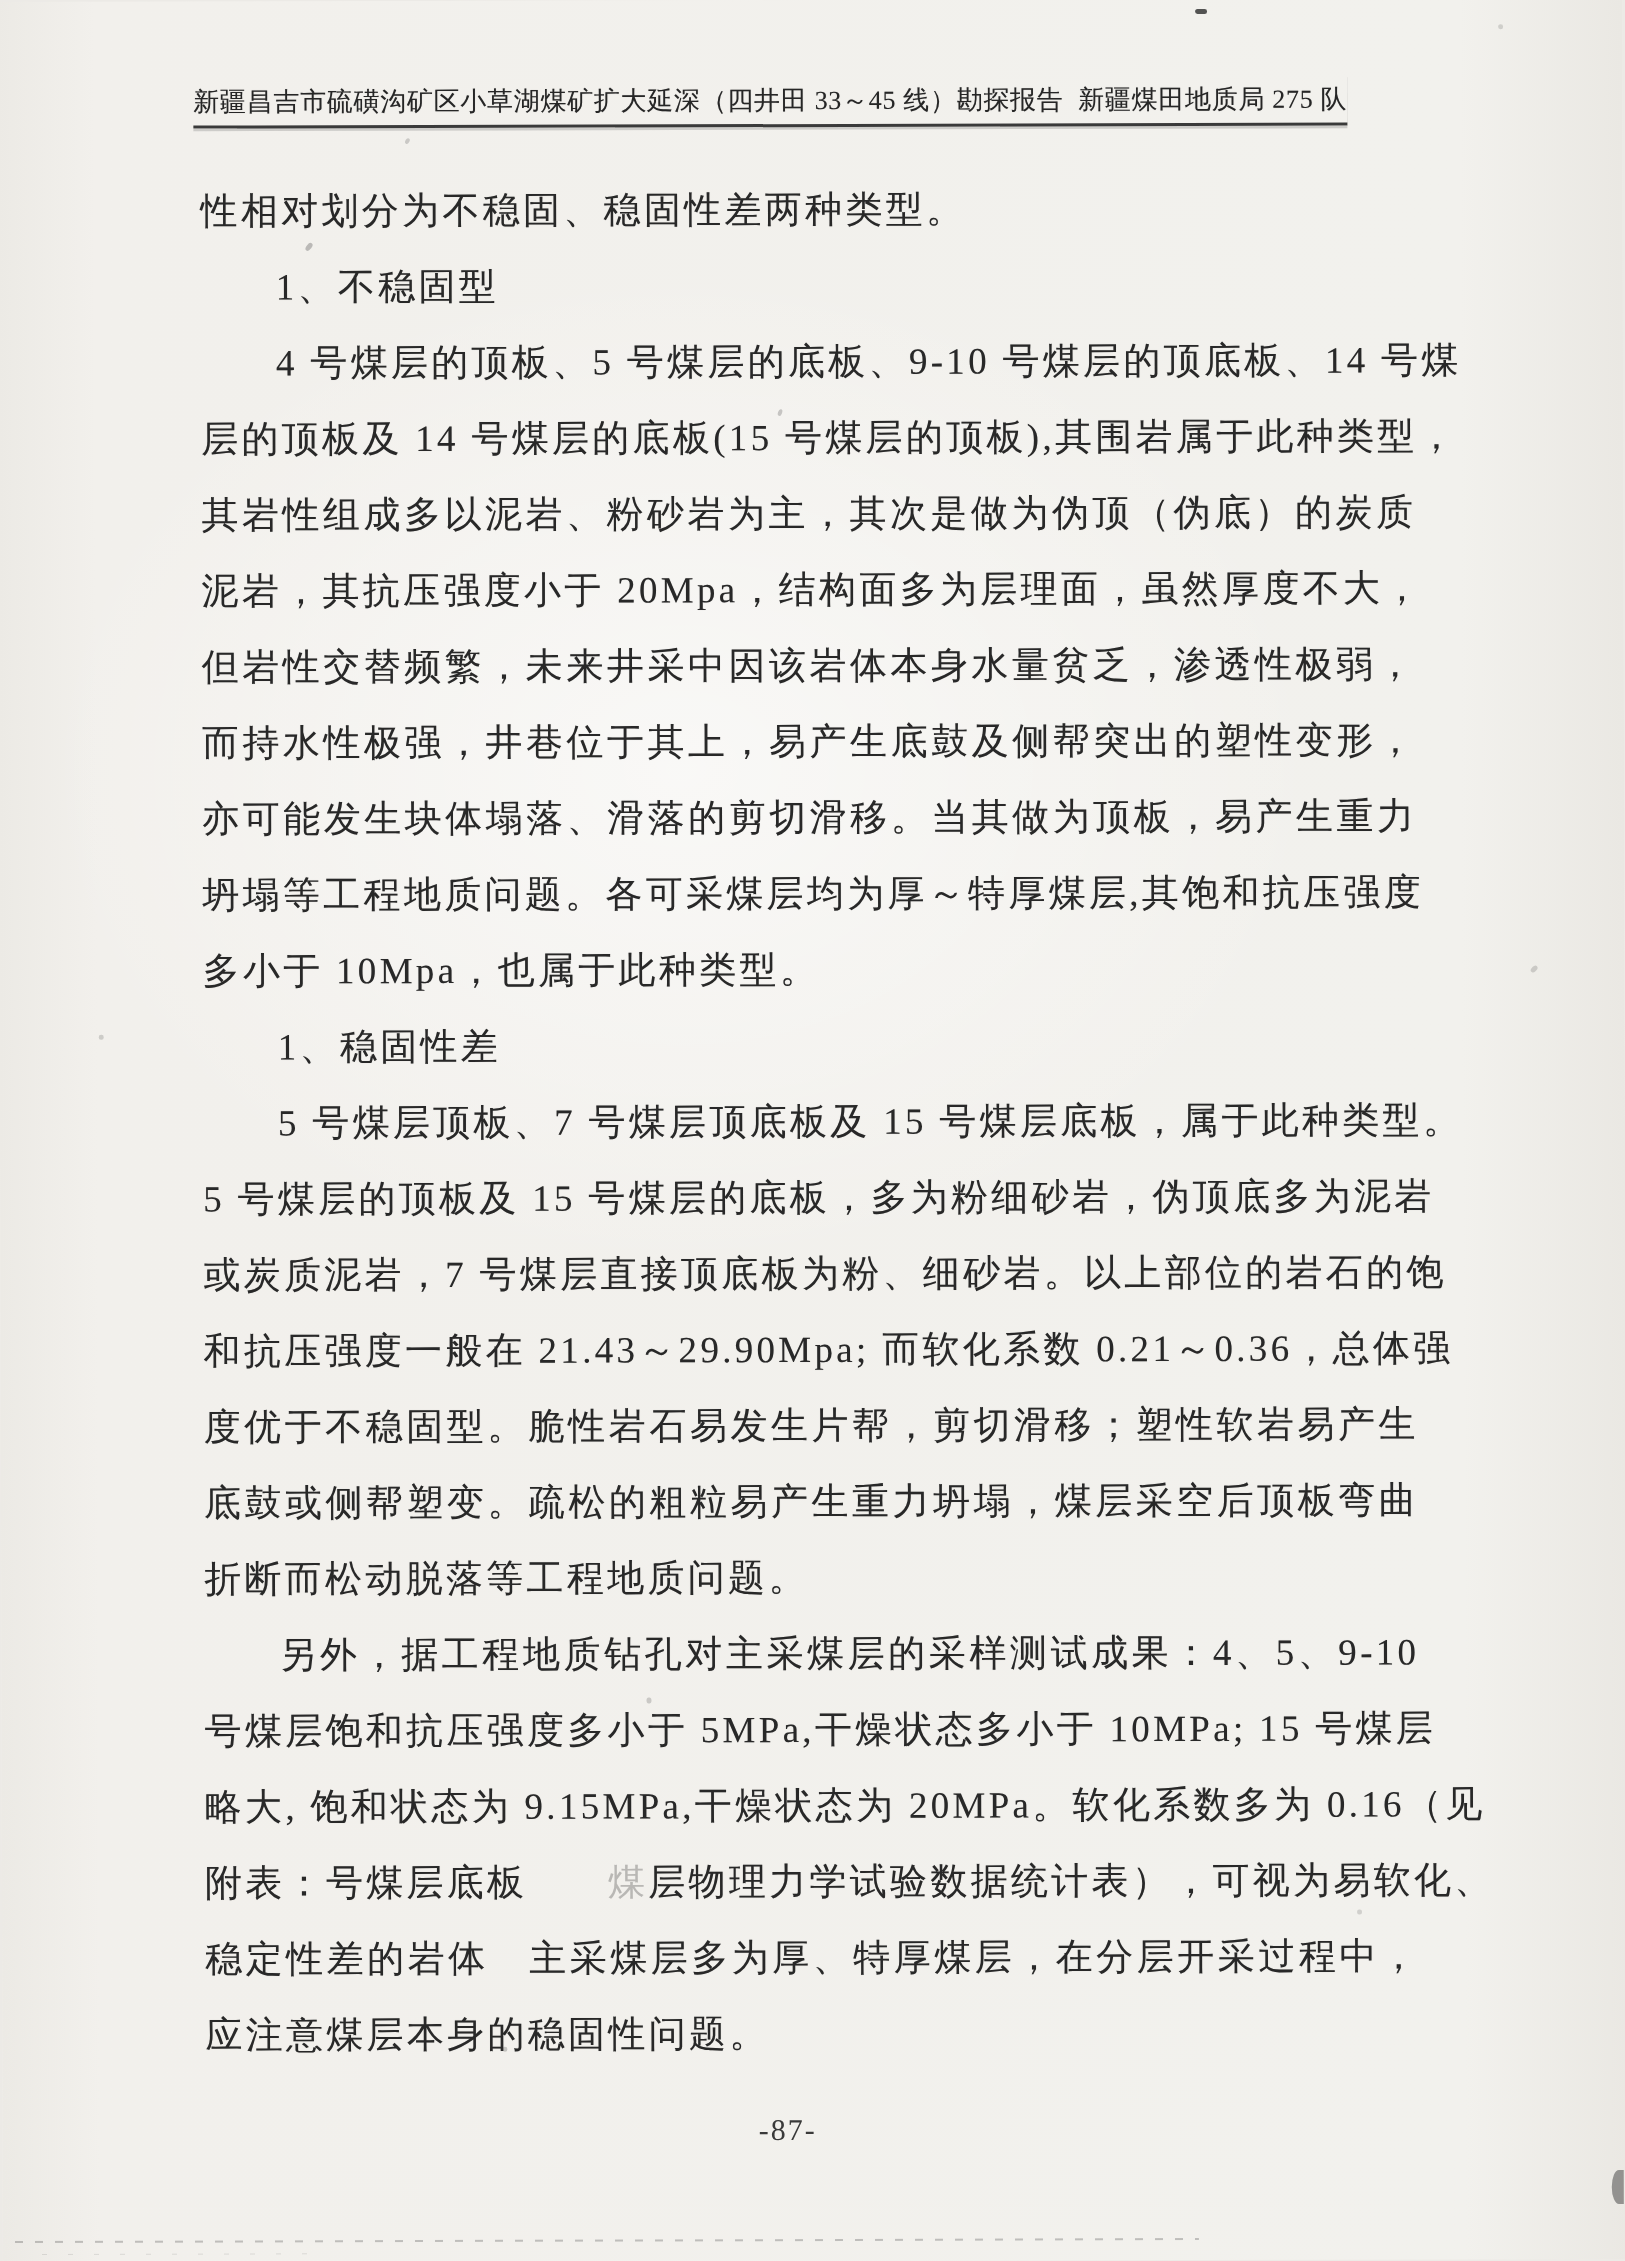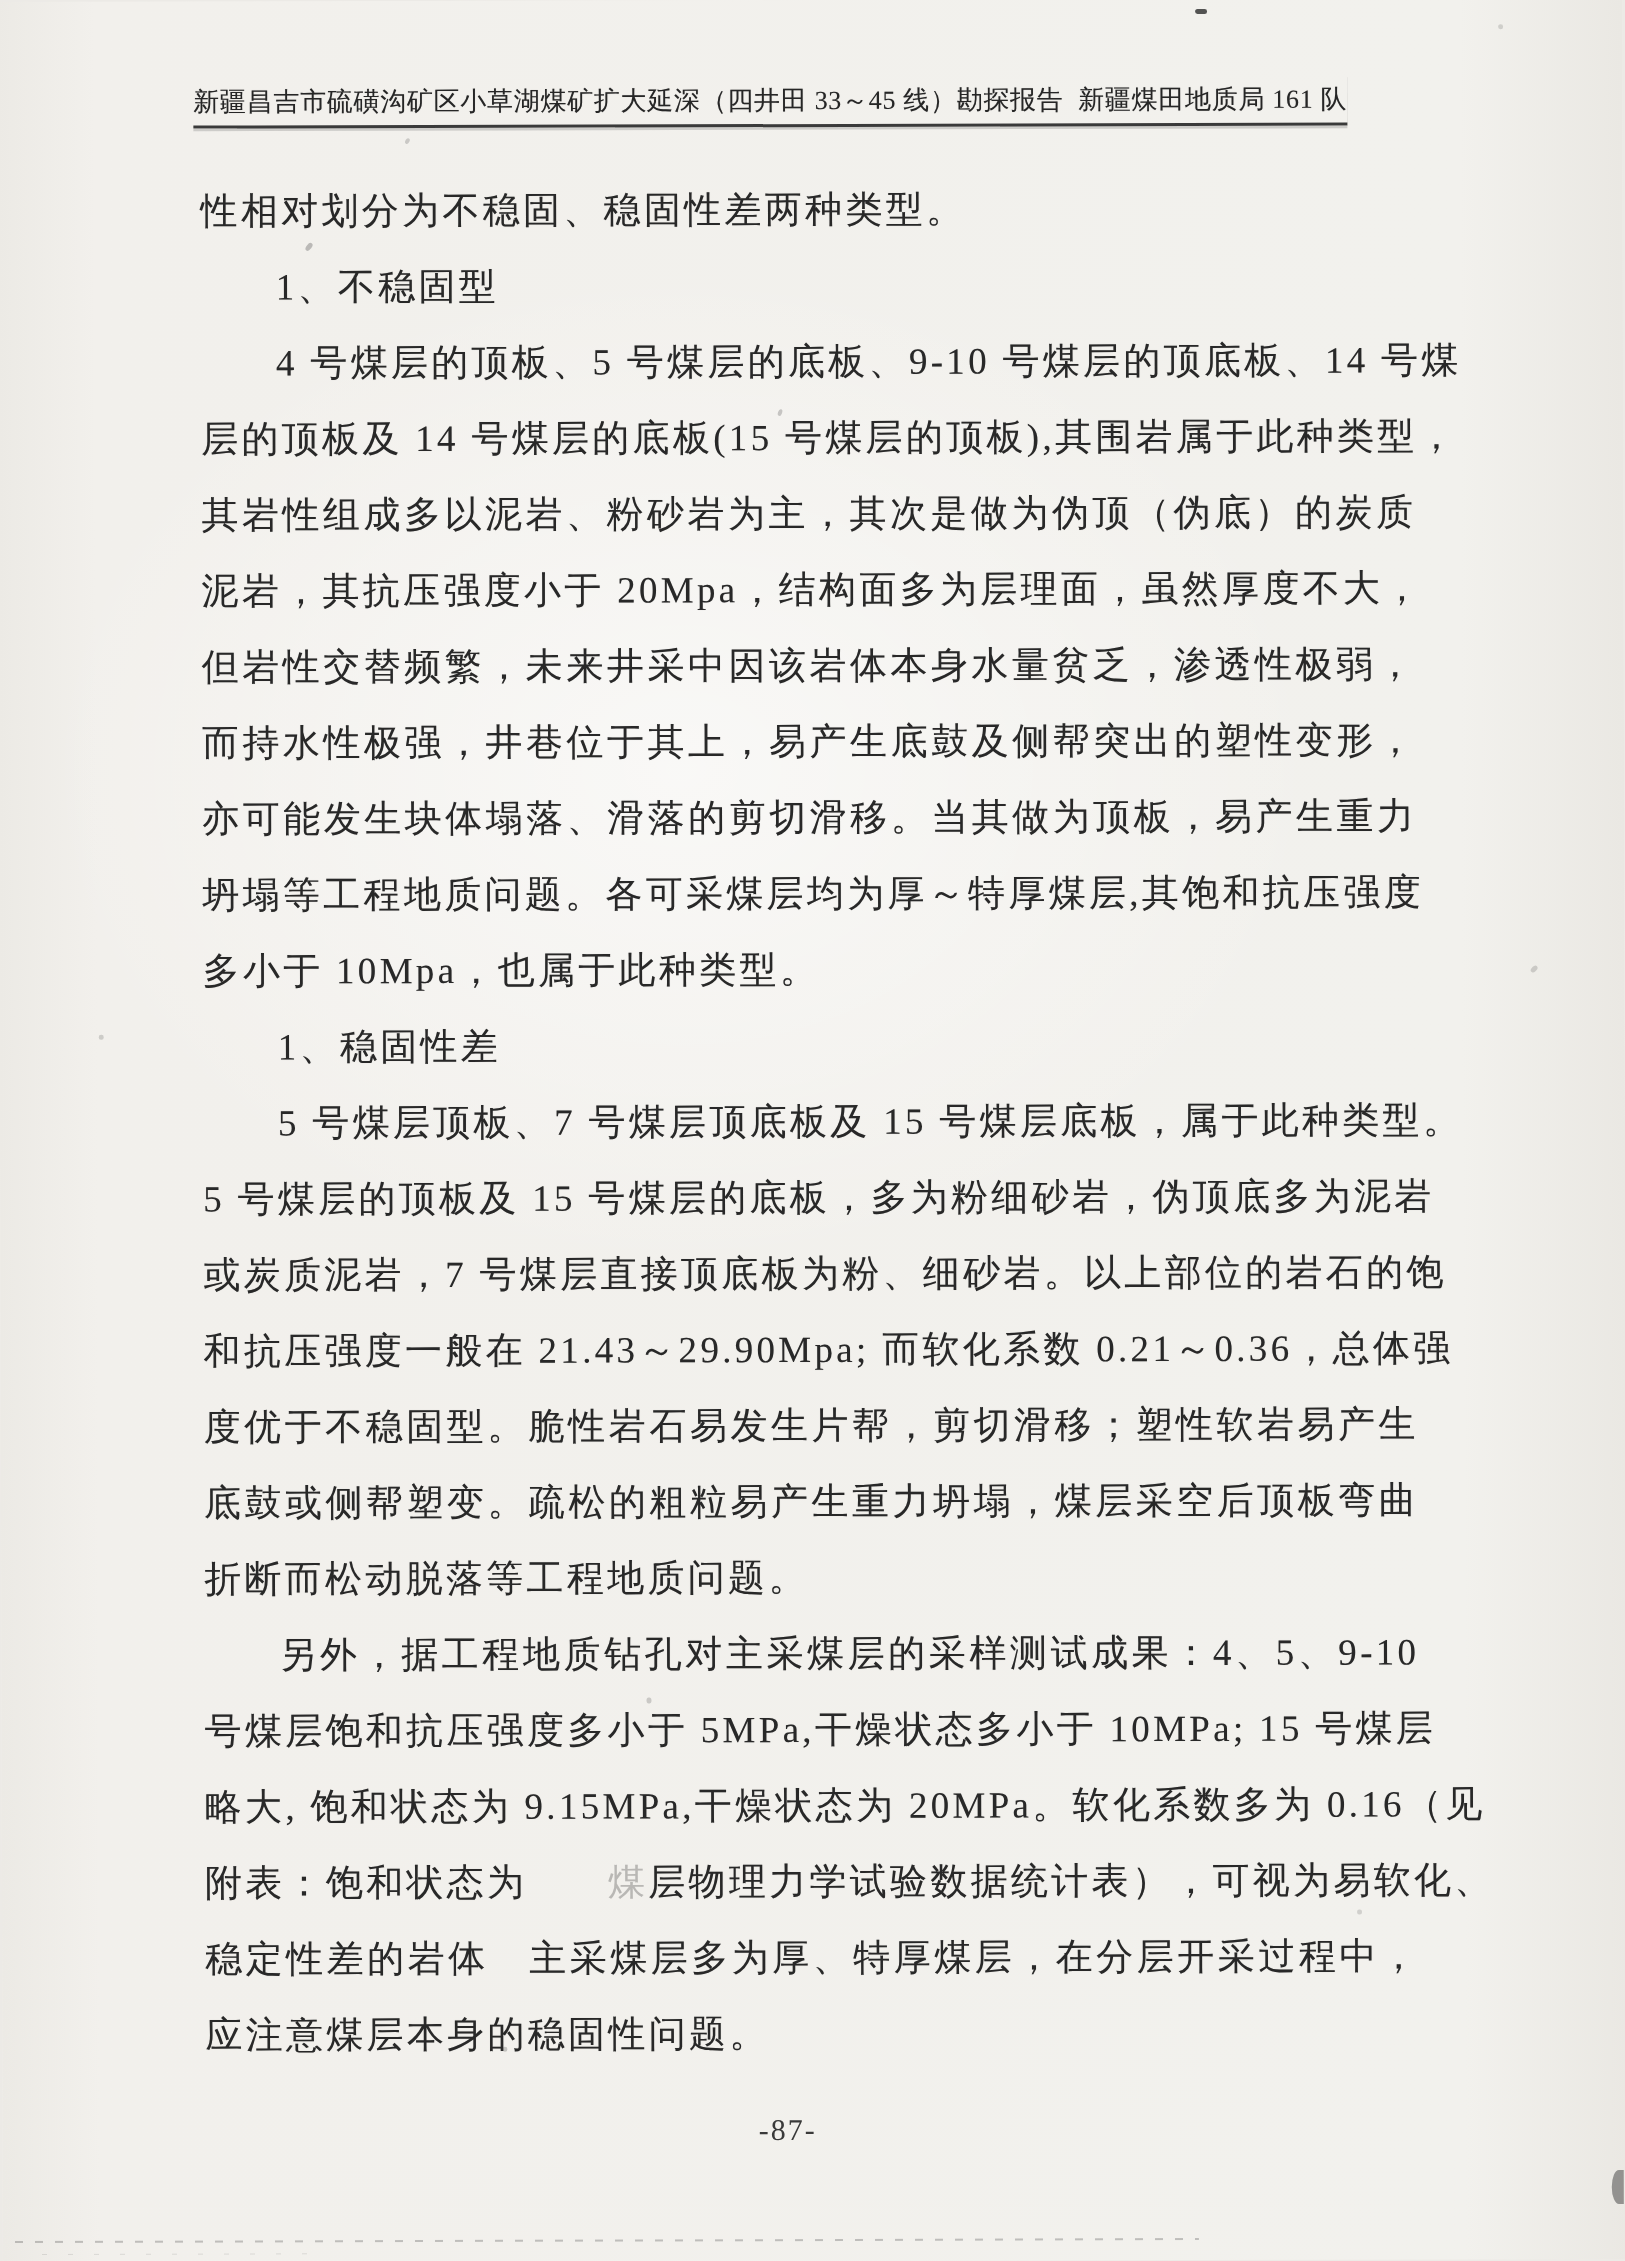--- a/index.html
+++ b/index.html
@@ -66,21 +66,21 @@
     background:repeating-linear-gradient(90deg,rgba(80,80,80,.6) 0 5.3px,transparent 5.3px 26px);
   }
 </style>
 </head>
 <body>
 
 <div class="sheet">
 
   <div class="header">
     <span class="header-title">新疆昌吉市硫磺沟矿区小草湖煤矿扩大延深（四井田 33～45 线）勘探报告</span>
-    <span class="header-title">新疆煤田地质局 161 队</span>
+    <span class="header-title">新疆煤田地质局 275 队</span>
   </div>
 
   <div class="content" id="content">
       <div class="line"><span>性相对划分为不稳固、稳固性差两种类型。</span></div>
       <div class="line indent"><span>1、不稳固型</span></div>
       <div class="line indent full"><span>4 号煤层的顶板、5 号煤层的底板、9-10 号煤层的顶底板、14 号煤</span></div>
       <div class="line full"><span>层的顶板及 14 号煤层的底板(15 号煤层的顶板),其围岩属于此种类型，</span></div>
       <div class="line full"><span>其岩性组成多以泥岩、粉砂岩为主，其次是做为伪顶（伪底）的炭质</span></div>
       <div class="line full"><span>泥岩，其抗压强度小于 20Mpa，结构面多为层理面，虽然厚度不大，</span></div>
       <div class="line full"><span>但岩性交替频繁，未来井采中因该岩体本身水量贫乏，渗透性极弱，</span></div>
@@ -92,21 +92,21 @@
       <div class="line indent full"><span>5 号煤层顶板、7 号煤层顶底板及 15 号煤层底板，属于此种类型。</span></div>
       <div class="line full"><span>5 号煤层的顶板及 15 号煤层的底板，多为粉细砂岩，伪顶底多为泥岩</span></div>
       <div class="line full"><span>或炭质泥岩，7 号煤层直接顶底板为粉、细砂岩。以上部位的岩石的饱</span></div>
       <div class="line full"><span>和抗压强度一般在 21.43～29.90Mpa; 而软化系数 0.21～0.36，总体强</span></div>
       <div class="line full"><span>度优于不稳固型。脆性岩石易发生片帮，剪切滑移；塑性软岩易产生</span></div>
       <div class="line full"><span>底鼓或侧帮塑变。疏松的粗粒易产生重力坍塌，煤层采空后顶板弯曲</span></div>
       <div class="line"><span>折断而松动脱落等工程地质问题。</span></div>
       <div class="line indent full"><span>另外，据工程地质钻孔对主采煤层的采样测试成果：4、5、9-10</span></div>
       <div class="line full"><span>号煤层饱和抗压强度多小于 5MPa,干燥状态多小于 10MPa; 15 号煤层</span></div>
       <div class="line full"><span>略大, 饱和状态为 9.15MPa,干燥状态为 20MPa。软化系数多为 0.16（见</span></div>
-      <div class="line full"><span>附表：饱和状态为　　</span><span class="faded">煤</span><span>层物理力学试验数据统计表），可视为易软化、</span></div>
+      <div class="line full"><span>附表：号煤层底板　　</span><span class="faded">煤</span><span>层物理力学试验数据统计表），可视为易软化、</span></div>
       <div class="line full"><span>稳定性差的岩体　主采煤层多为厚、特厚煤层，在分层开采过程中，</span></div>
       <div class="line"><span>应注意煤层本身的稳固性问题。</span></div>
     </div>
 
   <div class="page-number">-87-</div>
 
   <div class="speck dark-dash"></div>
   <div class="speck s1"></div>
   <div class="speck s2"></div>
   <div class="speck s3"></div>

